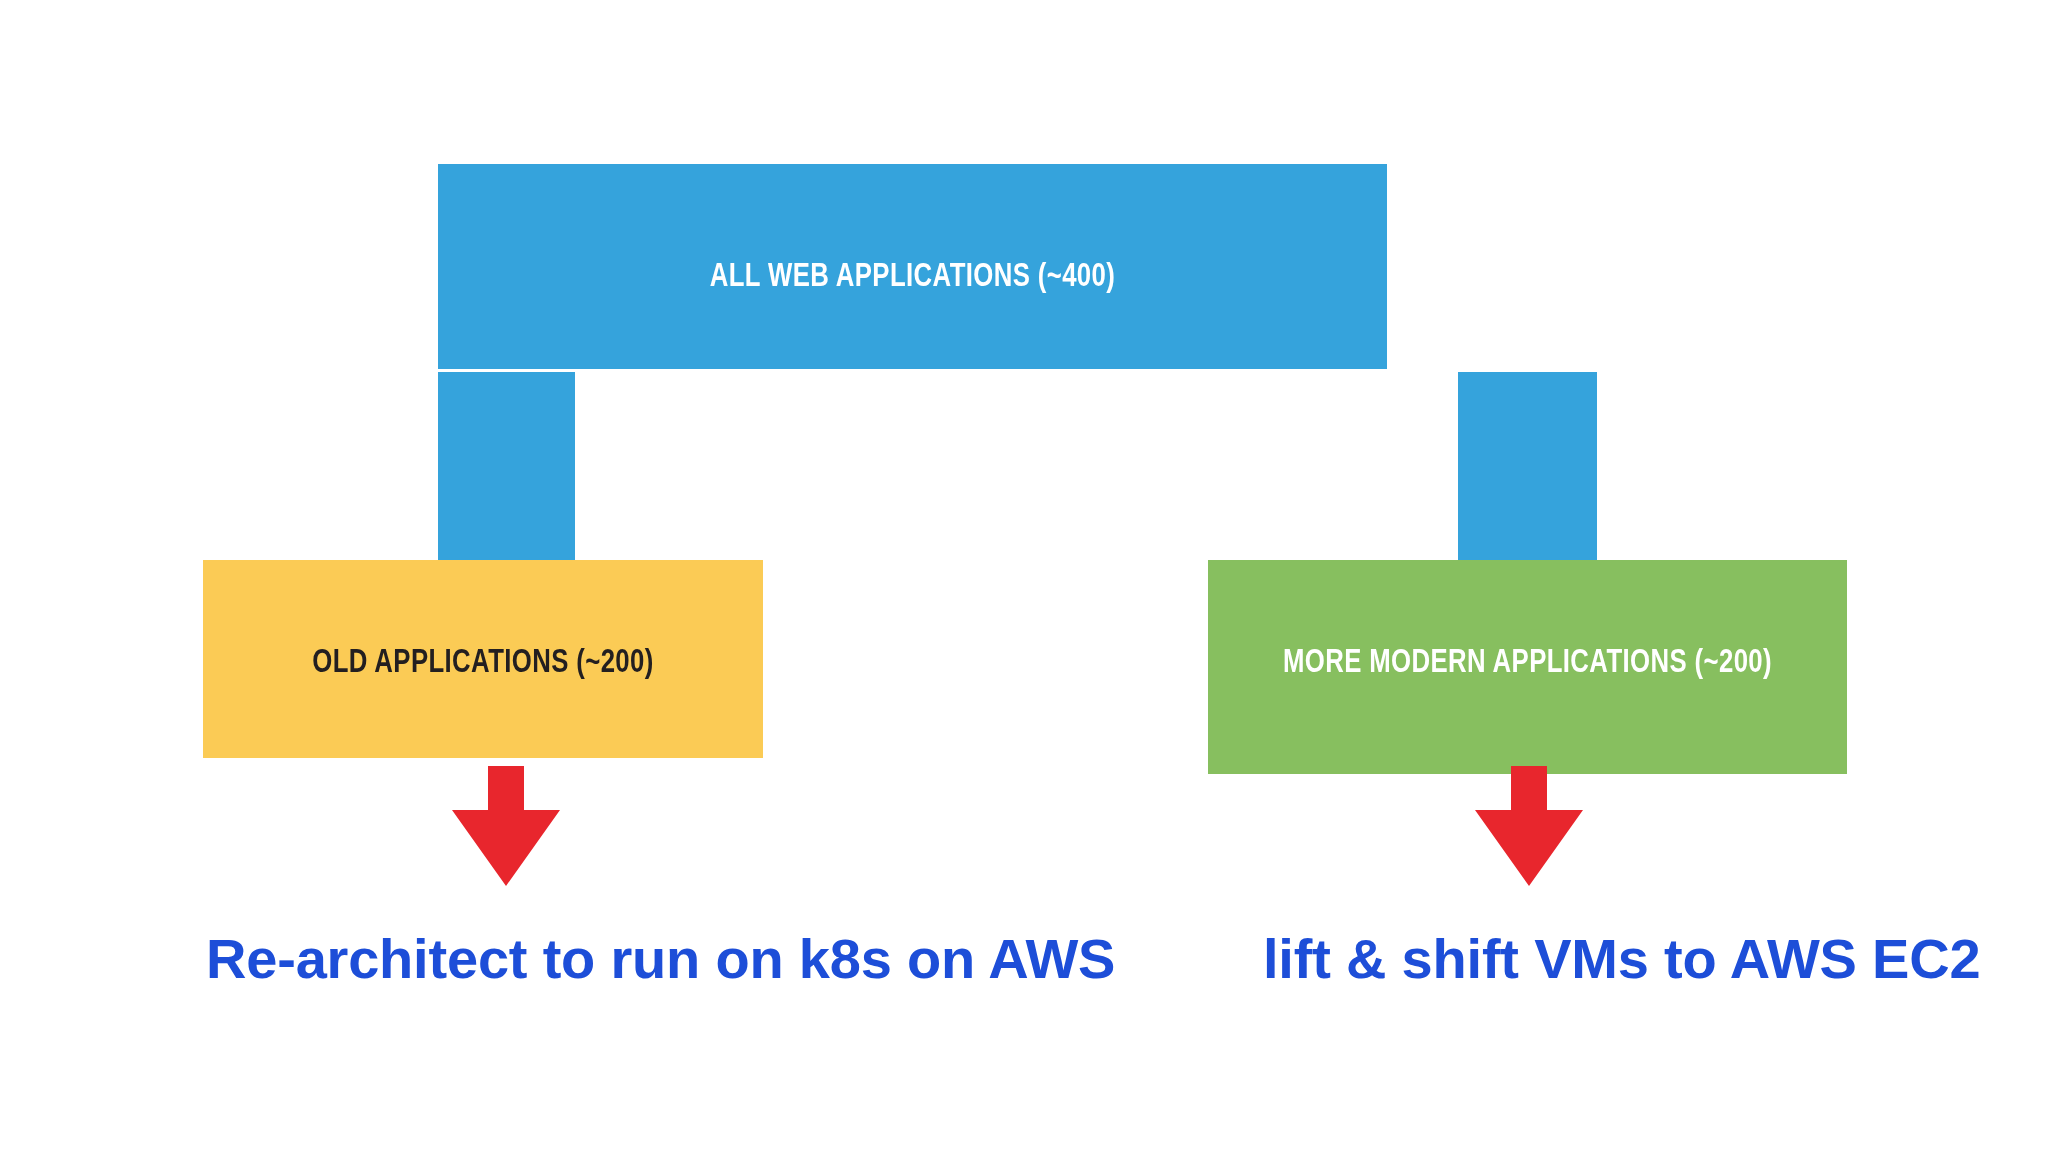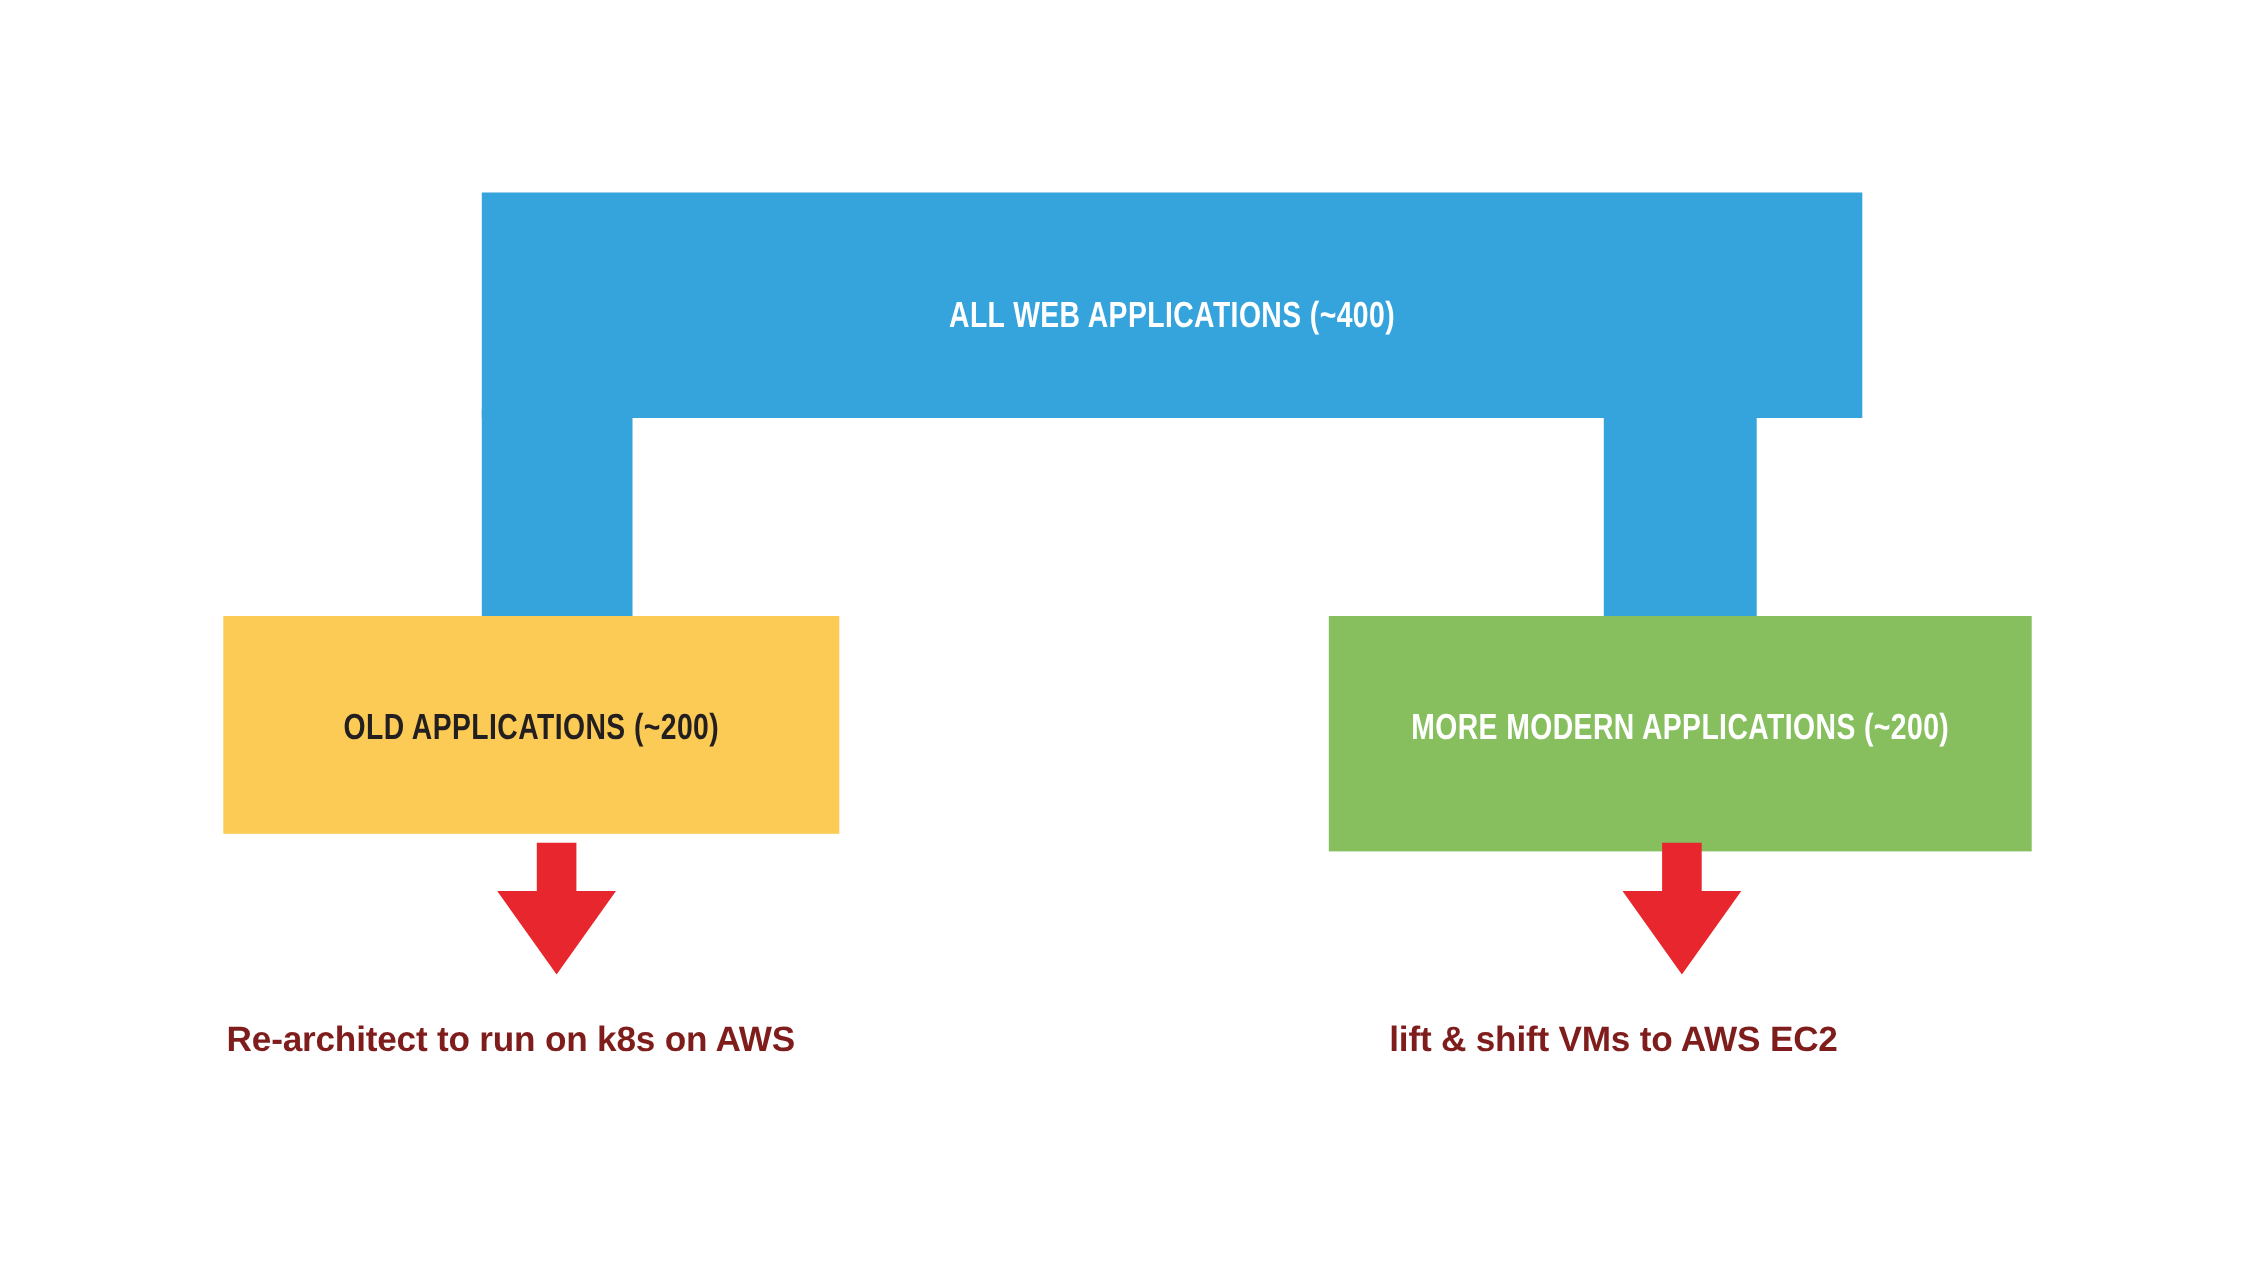--- a/index.html
+++ b/index.html
@@ -22,22 +22,22 @@
 
   
   .shape {
     position: absolute;
     box-sizing: border-box;
   }
 
   
   .arch-top {
     left: 438px;
-    top: 175px;
-    width: 1255px;
+    top: 164px;
+    width: 949px;
     height: 205px;
     background: var(--blue);
   }
   .arch-leg-left {
     left: 438px;
     top: 372px;
     width: 137px;
     height: 188px;
     background: var(--blue);
   }
@@ -98,22 +98,22 @@
   }
   .arrow svg { display: block; }
   .arrow-left  { left: 452px;  top: 766px; }
   .arrow-right { left: 1475px; top: 766px; }
 
   
   .caption {
     position: absolute;
     font-family: "Liberation Sans", sans-serif;
     font-weight: 700;
-    font-size: 32px;
-    color: #7f1d1d;
+    font-size: 56px;
+    color: #1d4ed8;
     white-space: nowrap;
     letter-spacing: -0.2px;
   }
   .caption-left  { left: 206px;  top: 926px; }
   .caption-right { left: 1263px; top: 926px; }
 </style>
 </head>
 <body>
 
 <div id="canvas" style="--blue:#35a3dc; --yellow:#fbcb55; --green:#87bf5f; --red:#e8262d;">

